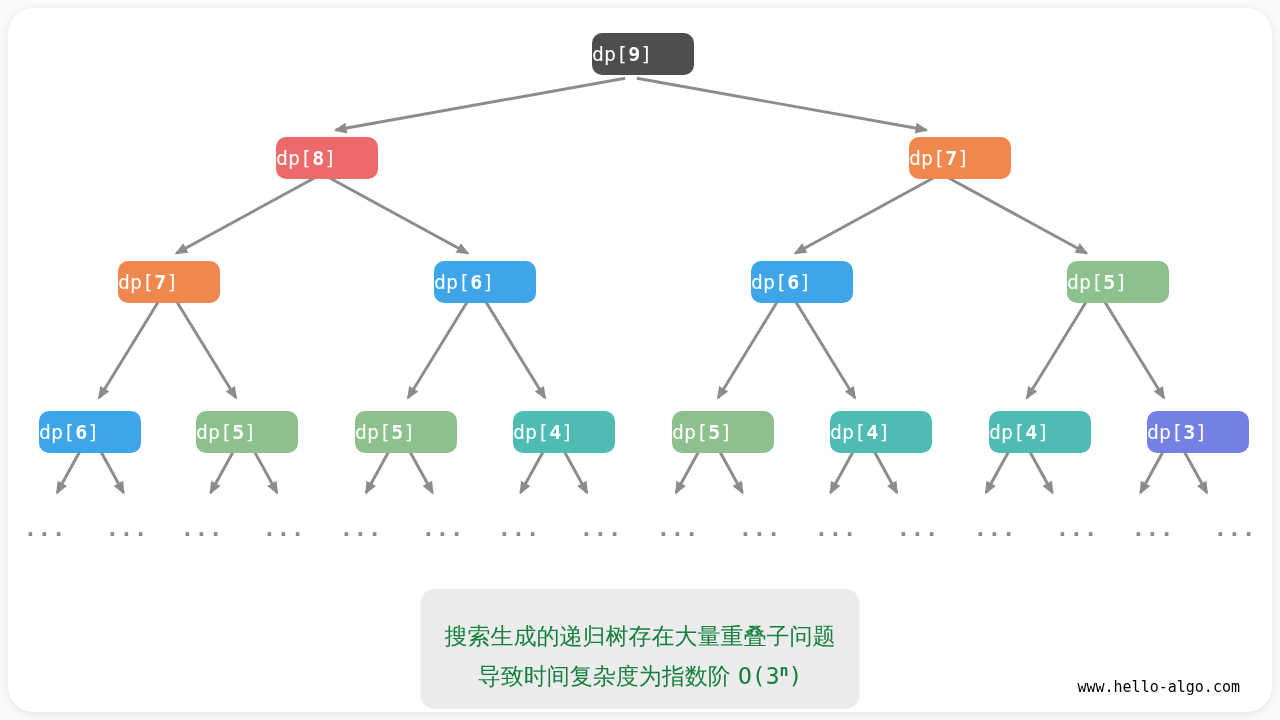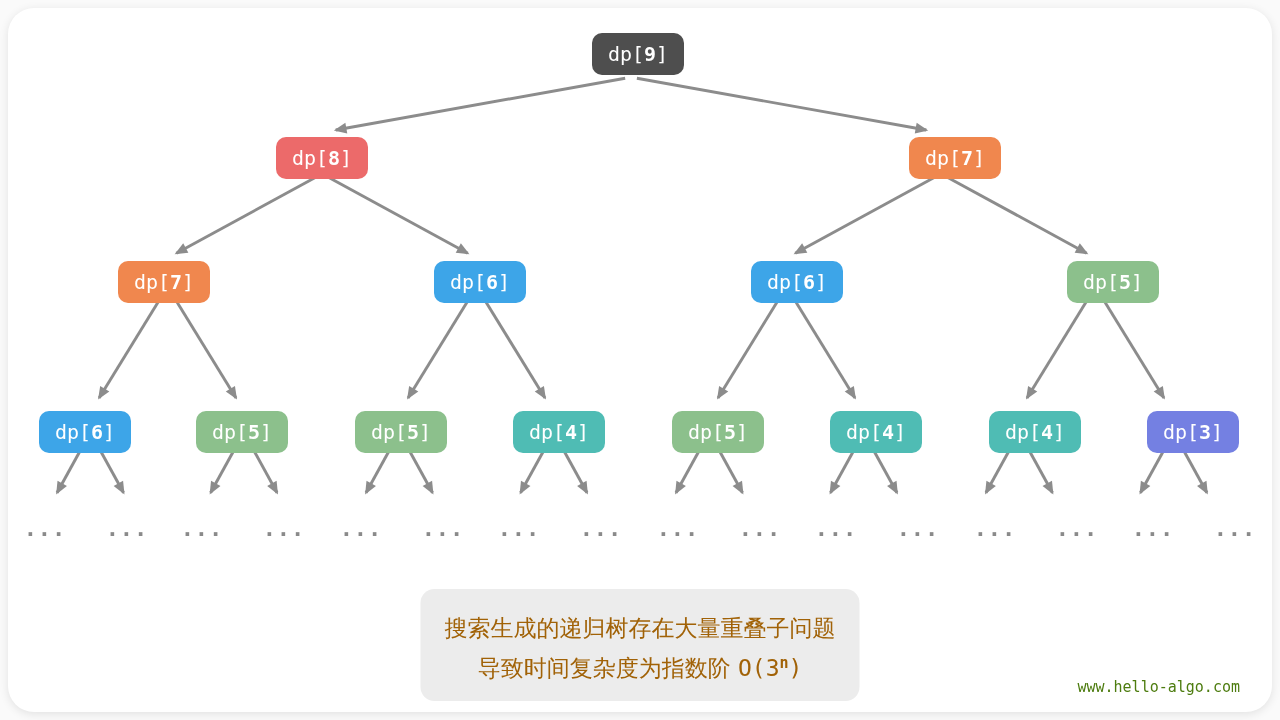--- a/index.html
+++ b/index.html
@@ -6,49 +6,49 @@
   html, body { width: 1280px; height: 720px; background: #fafafa; font-family: "DejaVu Sans", sans-serif; }
   .stage { position: relative; width: 1280px; height: 720px; }
   .card {
     position: absolute; left: 8px; top: 8px; width: 1264px; height: 704px;
     background: #ffffff; border-radius: 26px;
     box-shadow: 0 2px 10px rgba(0,0,0,0.10);
     overflow: hidden;
   }
   .edges { position: absolute; left: 0; top: 0; width: 1264px; height: 704px; }
   .node {
-    position: absolute; width: 92px; height: 42px;
+    position: absolute; width: 102px; height: 42px;
     border-radius: 10px;
-    display: flex; align-items: center; justify-content: center;
+    display: flex; align-items: center; justify-content: flex-start;
     color: #ffffff;
     font-family: "DejaVu Sans Mono", monospace;
     font-size: 20px;
   }
   .node .nv { font-weight: bold; }
   .dots {
     position: absolute; width: 44px; top: 516px;
     text-align: center;
     color: #8a8a8a; font-weight: bold; font-size: 22px;
     font-family: "DejaVu Sans Mono", monospace;
     letter-spacing: 1px;
   }
   .caption {
     position: absolute; left: 50%; top: 589px; transform: translateX(-50%);
     border-radius: 14px;
-    padding: 22px 24px 15px 24px;
+    padding: 30px 24px 15px 24px;
     text-align: center;
-    color: #a16207;
+    color: #15803d;
     font-size: 23px; line-height: 35px;
     white-space: nowrap;
   }
   .formula { font-family: "DejaVu Sans Mono", monospace; }
   .formula sup { font-weight: bold; font-size: 15px; vertical-align: 8px; }
   .watermark {
     position: absolute; right: 40px; top: 678px;
-    color: #4d7c0f; font-size: 15px;
+    color: #000000; font-size: 15px;
     font-family: "DejaVu Sans Mono", monospace;
   }
 </style>
 </head>
 <body>
 
 <div class="stage">
   <div class="card"></div>
 
   <svg class="edges" width="1280" height="720" viewBox="0 0 1280 720" xmlns="http://www.w3.org/2000/svg">

